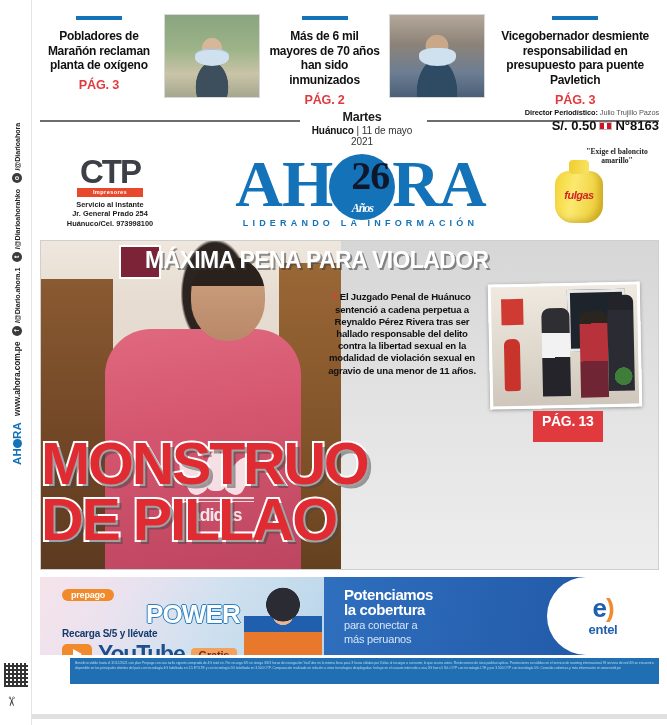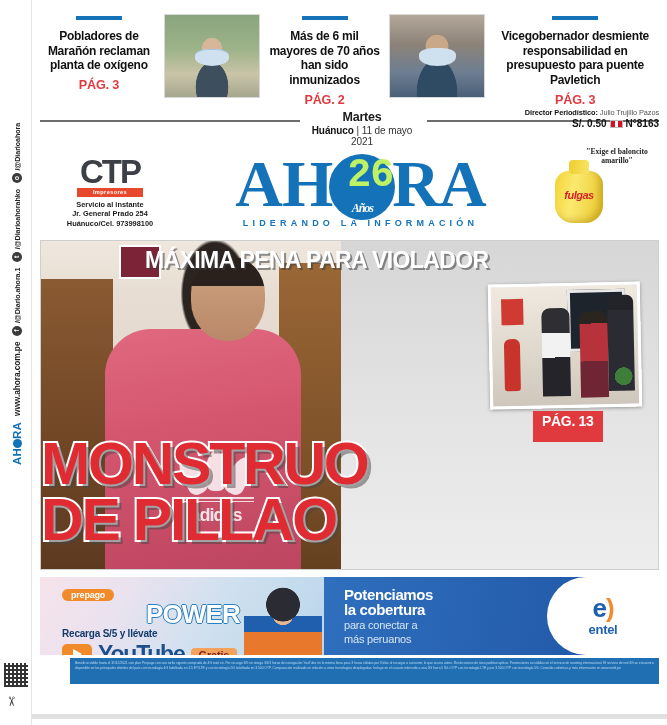--- a/index.html
+++ b/index.html
@@ -131,21 +131,21 @@
   .date-block {
     position: absolute; left: 268px; top: -2px; width: 124px; text-align: center;
   }
   .date-day { font-size: 12.5px; font-weight: bold; color: #1b1b1b; letter-spacing: -.2px; }
   .date-place { font-size: 10px; color: #333; margin-top: 1px; letter-spacing: -.1px; }
   .date-place b { color: #111; }
   .dir-block { position: absolute; right: 8px; top: -4px; text-align: right; }
   .dir-line { font-size: 7.4px; color: #555; letter-spacing: -.1px; }
   .dir-line b { color: #111; }
   .price-line {
-    font-size: 10px; font-weight: bold; color: #111;
+    font-size: 13px; font-weight: bold; color: #111;
     display: flex; align-items: center; justify-content: flex-end; gap: 3px; margin-top: 1px;
   }
   .flag {
     display: inline-block; width: 13px; height: 8px;
     background: linear-gradient(90deg,#d91023 0 33%, #fff 33% 66%, #d91023 66% 100%);
     border: .5px solid #bbb;
   }
 
   
   .masthead {
@@ -174,22 +174,22 @@
     font-family: "Liberation Serif", serif;
     display: inline-block; position: relative;
   }
   .badge26 {
     display: inline-block; position: relative;
     width: 66px; height: 66px; border-radius: 50%;
     background: #1473b8; vertical-align: -14px; margin: 0 -3px;
   }
   .badge26 .num {
     position: absolute; left: 16px; right: 0; top: 4px;
-    font-size: 40px; font-weight: bold; color: #bef264;
-    font-family: Liberation Mono, monospace; letter-spacing: -1px;
+    font-size: 40px; font-weight: bold; color: #0f172a;
+    font-family: Liberation Serif, serif; letter-spacing: -1px;
   }
   .badge26 .anos {
     position: absolute; left: 0; right: 0; bottom: 6px;
     font-size: 12px; color: #fff; font-style: italic;
     font-family: "Liberation Serif", serif;
   }
   .logo-tag {
     font-size: 9px; font-weight: bold; color: #1473b8;
     letter-spacing: 4.2px; margin-top: -2px;
   }
@@ -550,20 +550,24 @@
           <span class="leaf l"></span>
           <span class="leaf"></span>
           <span class="leaf r"></span>
           <div class="bars"></div>
           <div class="wordmark">adidas</div>
         </div>
       </div>
 
       <div class="kicker">MÁXIMA PENA PARA VIOLADOR</div>
 
+      <div class="lead">
+        <span class="bullet">•</span>
+        <span>El Juzgado Penal de Huánuco sentenció a cadena perpetua a Reynaldo Pérez Rivera tras ser hallado responsable del delito contra la libertad sexual en la modalidad de violación sexual en agravio de una menor de 11 años.</span>
+      </div>
 
       <div class="inset">
         <div class="win"></div>
         <div class="sign"></div>
         <div class="ext"></div>
         <div class="p1"></div>
         <div class="p2"></div>
         <div class="p3"></div>
         <div class="plant"></div>
       </div>

